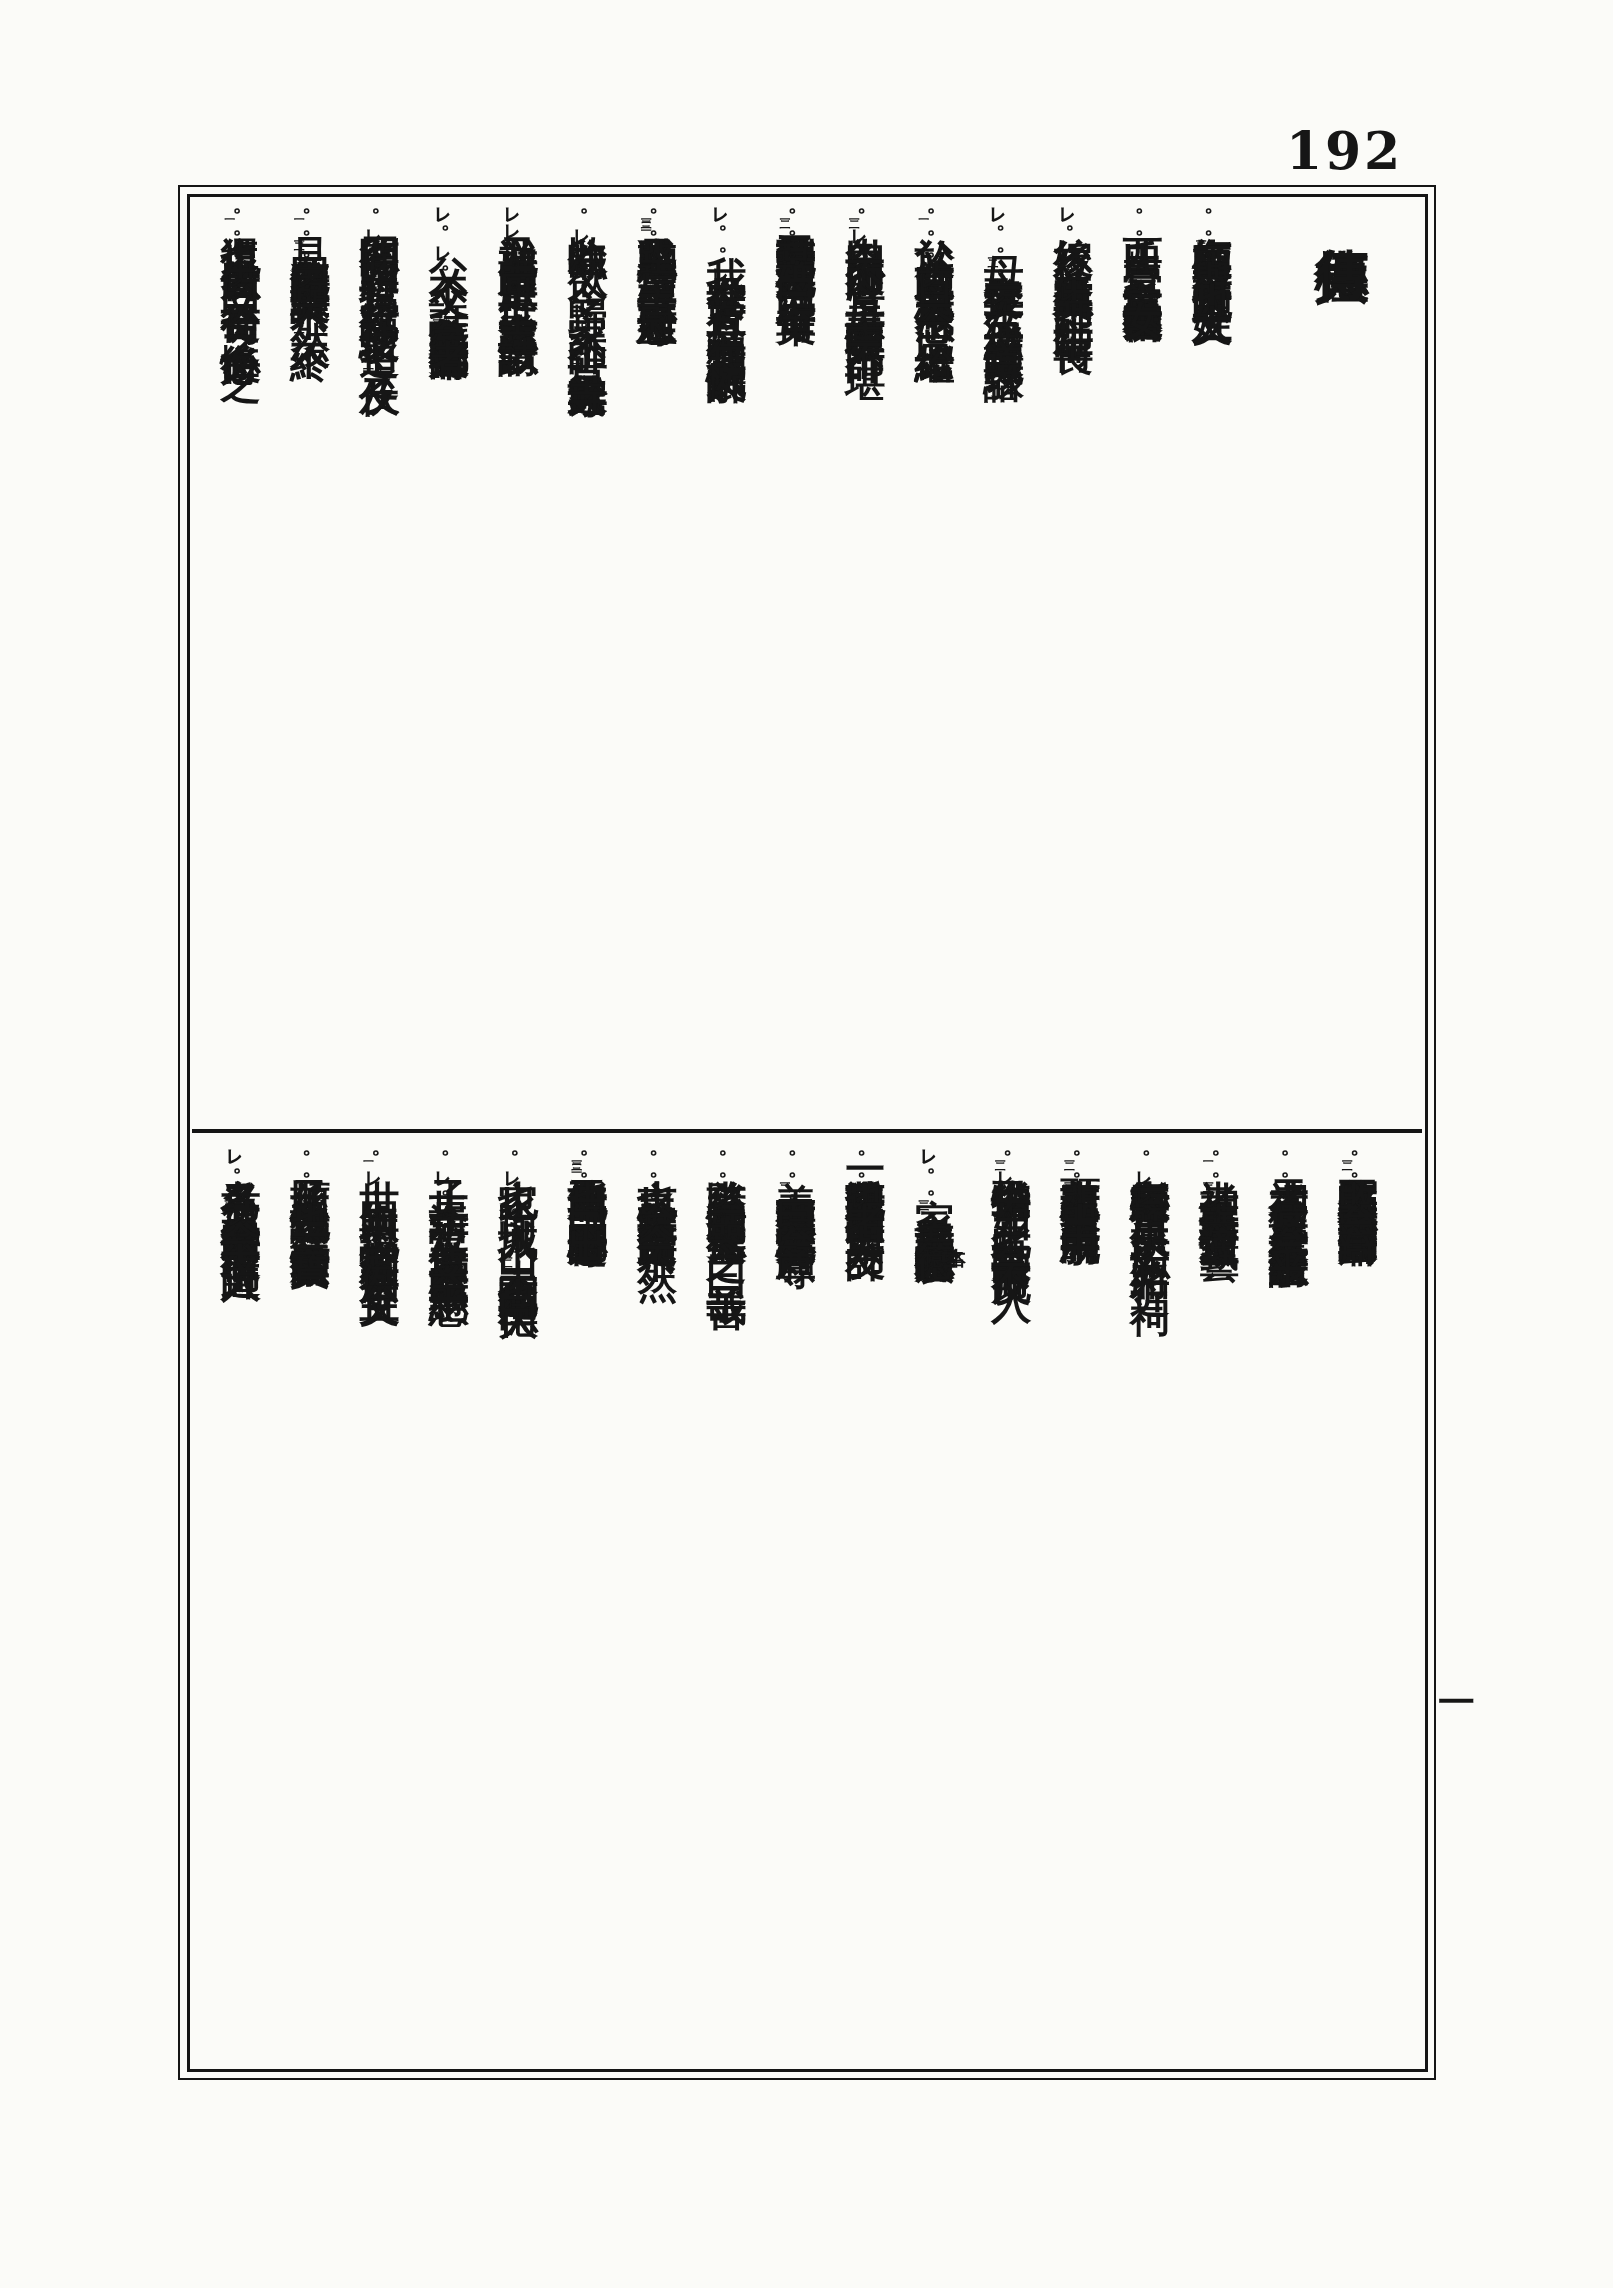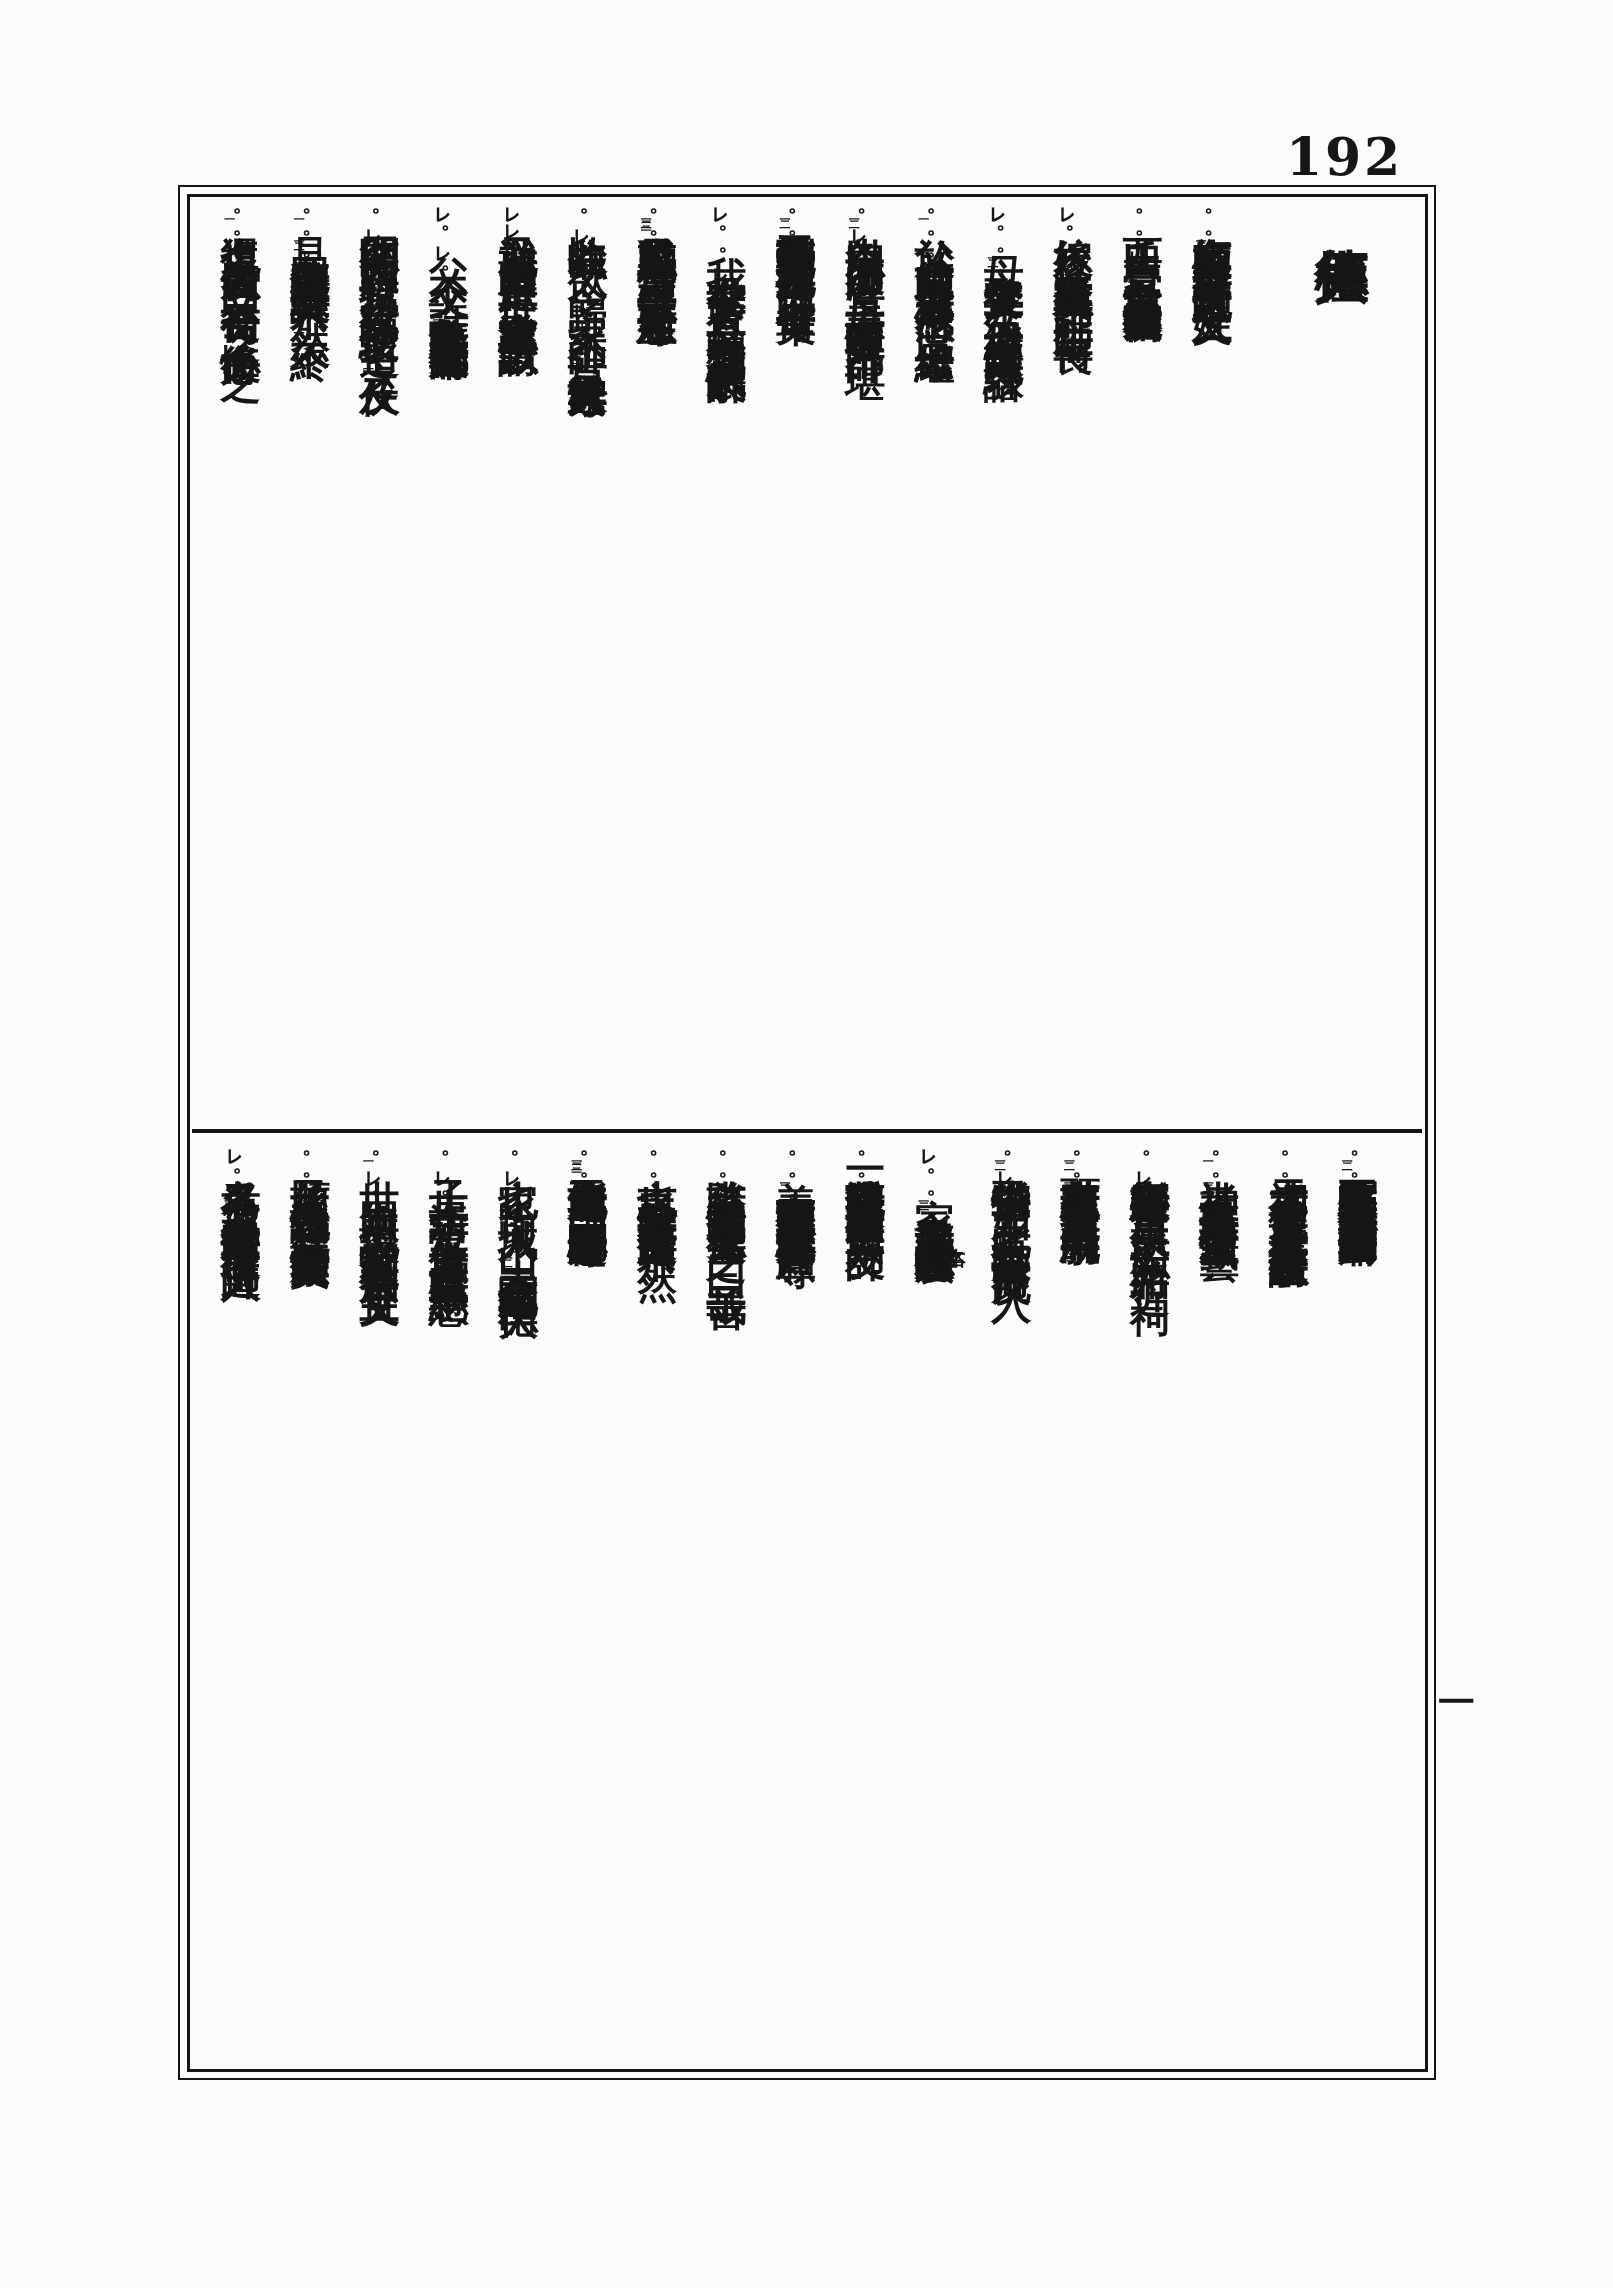--- a/index.html
+++ b/index.html
@@ -11,21 +11,20 @@
     font-family: "DejaVu Serif", serif;
     overflow: hidden;
   }
   .page-number {
     position: absolute;
     top: 120px; right: 210px;
     font-size: 52px;
     font-weight: bold;
     letter-spacing: 2.8px;
     font-family: "DejaVu Serif", serif;
-    margin-top: 6px;
   }
   .frame {
     position: absolute;
     left: 178px; top: 185px;
     width: 1258px; height: 1895px;
     border: 2.8px solid #151515;
     box-sizing: border-box;
   }
   .frame-inner {
     position: absolute;

